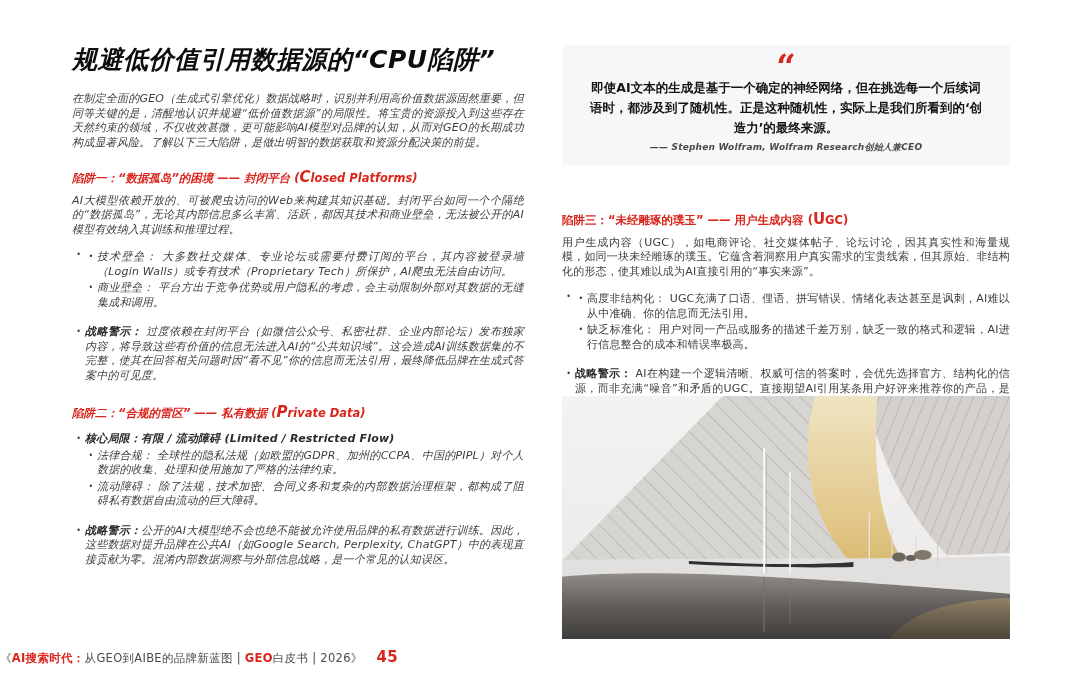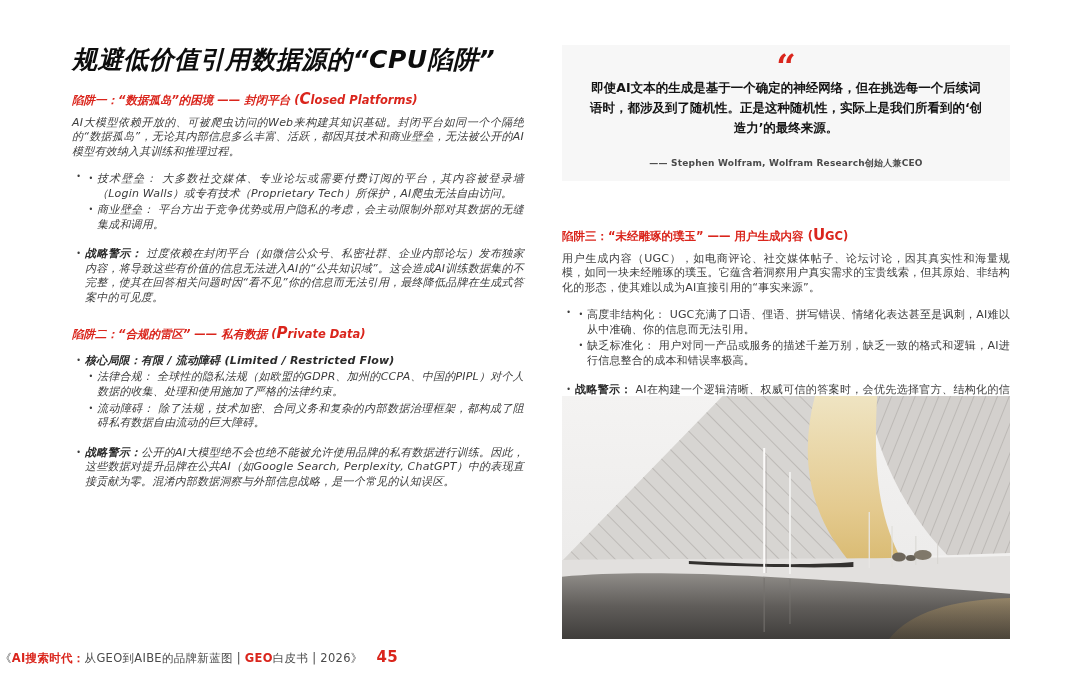--- a/index.html
+++ b/index.html
@@ -40,21 +40,21 @@
     background:#f7f7f7;text-align:center;padding:8px 26px 11px 26px;
   }
   .qmark{
     font-family:"DejaVu Serif","Liberation Serif",serif;
     color:#da251c;font-size:34px;font-weight:bold;line-height:26px;height:24px;
   }
   .qtext{
     font-size:12.5px;font-weight:bold;color:#141414;line-height:1.58;margin-top:1px;
   }
   .qattr{
-    font-size:9px;color:#4a4a4a;margin-top:20px;font-weight:bold;letter-spacing:0.2px;
+    font-size:9px;color:#4a4a4a;margin-top:4px;font-weight:bold;letter-spacing:0.2px;font-style:italic;
   }
   .sec3{margin-top:47px;}
 
   .figure{
     position:absolute;left:562px;top:396px;width:448px;height:243px;overflow:hidden;
   }
   .figure svg{display:block;}
 
   .page-footer{
     position:absolute;left:0;right:35px;top:648px;text-align:left;
@@ -63,20 +63,21 @@
   .page-footer .red{color:#da251c;font-weight:bold;}
   .page-footer .pageno{
     color:#da251c;font-weight:bold;font-size:15px;margin-left:14px;
   }
 </style>
 </head>
 <body>
 
 <div id="left-col" class="col">
   <h1 class="page-title">规避低价值引用数据源的“CPU陷阱”</h1>
+  <p class="body-text intro">在制定全面的GEO（生成式引擎优化）数据战略时，识别并利用高价值数据源固然重要，但同等关键的是，清醒地认识并规避“低价值数据源”的局限性。将宝贵的资源投入到这些存在天然约束的领域，不仅收效甚微，更可能影响AI模型对品牌的认知，从而对GEO的长期成功构成显著风险。了解以下三大陷阱，是做出明智的数据获取和资源分配决策的前提。</p>
 
   <div class="sec">
     <h2 class="sec-h"><span>陷阱一：“数据孤岛”的困境 —— 封闭平台 (</span><span class="hcap">C</span><span>losed Platforms)</span></h2>
     <p class="body-text">AI大模型依赖开放的、可被爬虫访问的Web来构建其知识基础。封闭平台如同一个个隔绝的“数据孤岛”，无论其内部信息多么丰富、活跃，都因其技术和商业壁垒，无法被公开的AI模型有效纳入其训练和推理过程。</p>
     <div class="bullets">
       <div class="b1">
         <span class="marker">•</span>
         <div class="b1-text">
           <div class="b2">
             <span class="marker">•</span>

